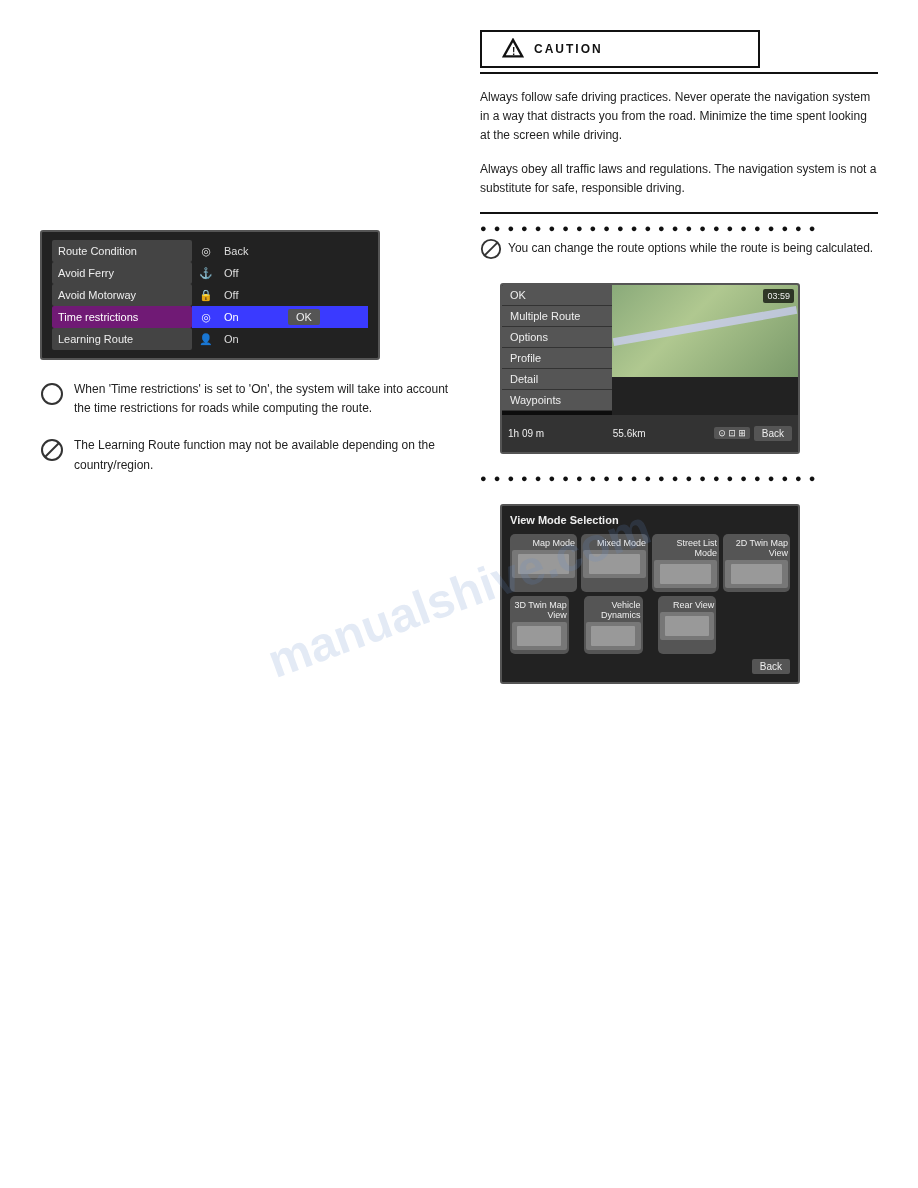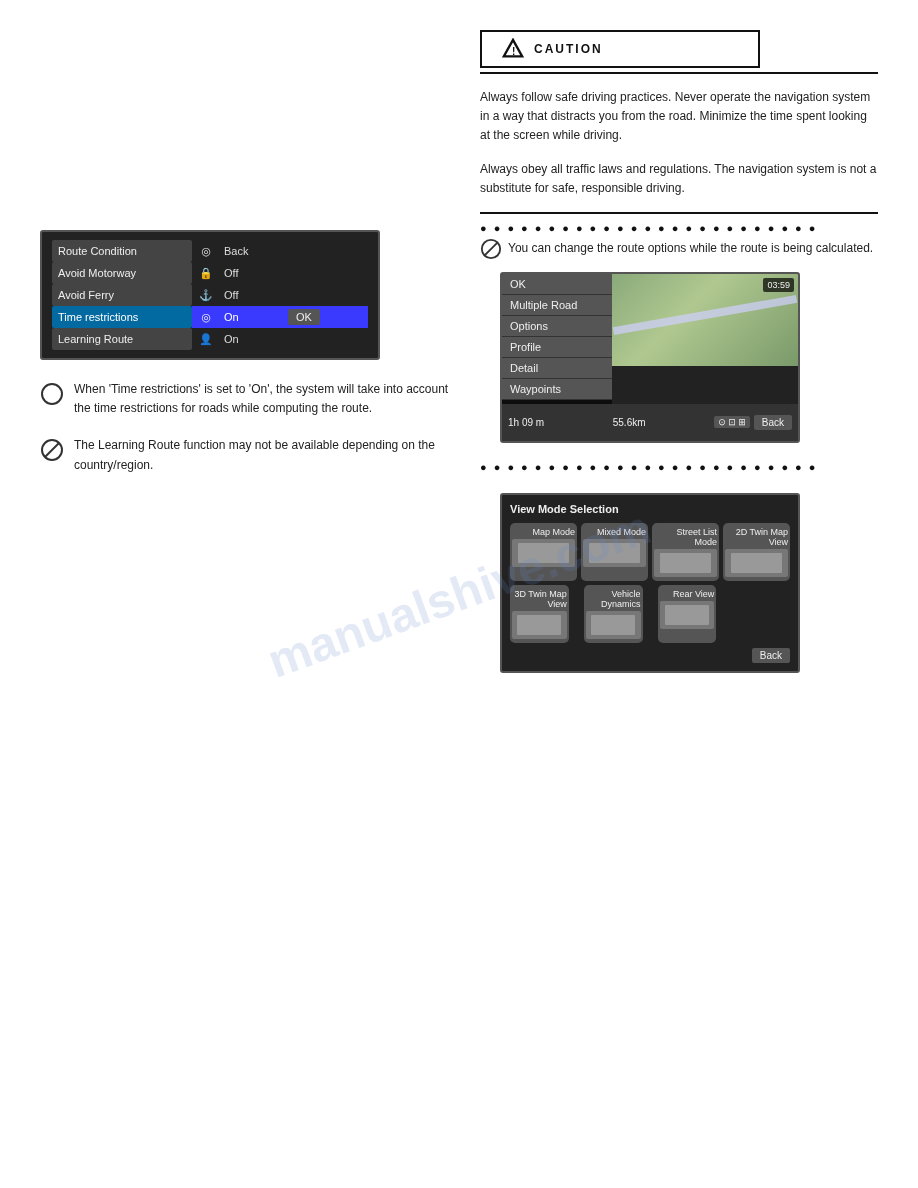--- a/index.html
+++ b/index.html
@@ -320,33 +320,33 @@
     <div class="screenshot-route">
       <table class="route-table">
         <tbody>
             <tr>
           <td class="label">Route Condition</td>
           <td class="icon-cell">◎</td>
           <td class="value">Back</td>
           <td></td>
         </tr>
         <tr>
+          <td class="label">Avoid Ferry</td>
+          <td class="icon-cell">⚓</td>
+          <td class="value">Off</td>
+          <td></td>
+        </tr>
+        <tr>
           <td class="label">Avoid Motorway</td>
           <td class="icon-cell">🔒</td>
           <td class="value">Off</td>
           <td></td>
         </tr>
-        <tr>
-          <td class="label">Avoid Ferry</td>
-          <td class="icon-cell">⚓</td>
-          <td class="value">Off</td>
-          <td></td>
-        </tr>
         <tr class="highlighted">
-          <td class="label" style="background:#0369a1;">Time restrictions</td>
+          <td class="label" style="background:#701a75;">Time restrictions</td>
           <td class="icon-cell">◎</td>
           <td class="value">On</td>
           <td><span class="ok-btn">OK</span></td>
         </tr>
         <tr>
           <td class="label">Learning Route</td>
           <td class="icon-cell">👤</td>
           <td class="value">On</td>
           <td></td>
         </tr>
@@ -391,33 +391,33 @@
     </div>
     <div class="right-text-block">
       Always obey all traffic laws and regulations. The navigation system is not a substitute for safe, responsible driving.
     </div>
 
     <div class="section-divider"></div>
 
     <div class="dot-row">
       <span class="dots">● ● ● ● ● ● ● ● ● ● ● ● ● ● ● ● ● ● ● ● ● ● ● ● ●</span>
     </div>
-    <div style="display:flex;align-items:center;margin-bottom:12px;">
+    <div style="display:flex;align-items:center;margin-bottom:23px;">
       <svg width="22" height="22" viewBox="0 0 24 24" style="margin-right:6px;flex-shrink:0;">
         <circle cx="12" cy="12" r="10" stroke="#333" stroke-width="2" fill="none"></circle>
         <line x1="5" y1="19" x2="19" y2="5" stroke="#333" stroke-width="2"></line>
       </svg>
       <span class="block-text">You can change the route options while the route is being calculated.</span>
     </div>
 
     <div class="screenshot-nav" style="overflow:hidden;">
       <div style="display:flex;height:130px;">
         <div class="nav-menu">
           <div class="nav-menu-item">OK</div>
-          <div class="nav-menu-item">Multiple Road</div>
+          <div class="nav-menu-item">Multiple Route</div>
           <div class="nav-menu-item">Options</div>
           <div class="nav-menu-item">Profile</div>
           <div class="nav-menu-item">Detail</div>
           <div class="nav-menu-item">Waypoints</div>
         </div>
         <div class="nav-map-area" style="flex:1;position:relative;">
           <div class="nav-road"></div>
           <div class="nav-time-display">03:59</div>
         </div>
       </div>

